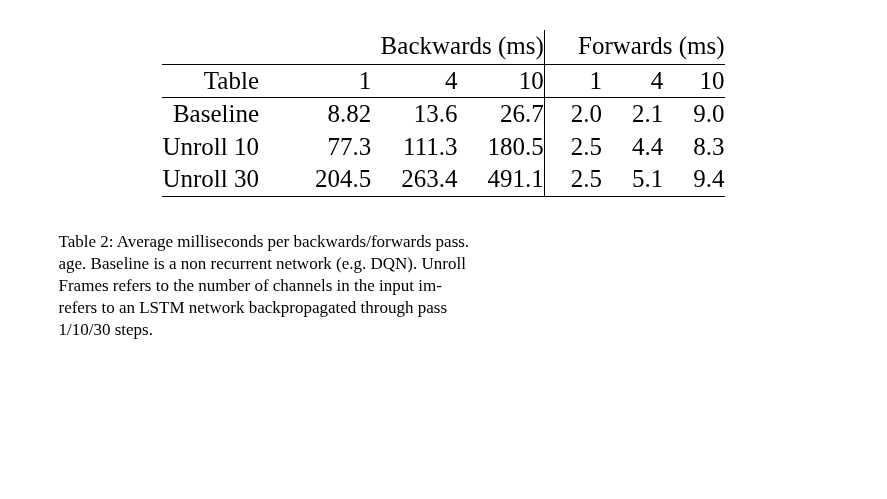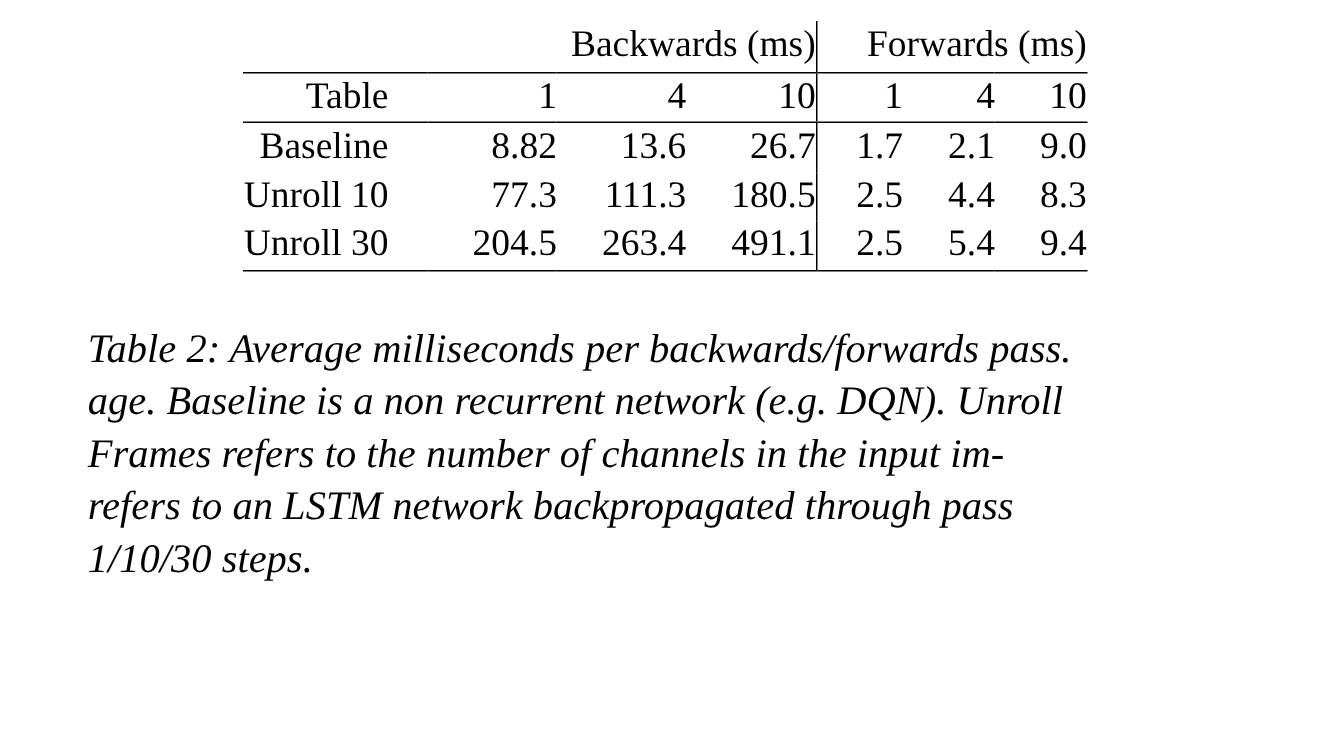--- a/index.html
+++ b/index.html
@@ -16,21 +16,21 @@
   }
   .page {
     position: relative;
     width: 887px;
     height: 499px;
     box-sizing: border-box;
     padding: 14px 40px 0 40px;
   }
   table.results {
     border-collapse: collapse;
-    margin: 0 auto;
+    margin: 16px auto;
     font-size: 25px;
     line-height: 1.22;
   }
   table.results td, table.results th {
     padding: 1px 0;
     font-weight: normal;
     text-align: right;
     white-space: nowrap;
   }
   .rowlabel {
@@ -55,25 +55,24 @@
   }
   .rule-top td, .rule-top th {
     border-top: 1.6px solid #000;
   }
   .rule-bot td, .rule-bot th {
     border-bottom: 1.6px solid #000;
   }
   .caption {
     margin: 34px auto 0 auto;
     width: 770px;
-    font-size: 27px;
+    font-size: 17px;
     line-height: 1.30;
     text-align: justify;
     text-justify: inter-word;
-    font-style: italic;
   }
   .caption .lastline {
     display: block;
     text-align: left;
   }
   .cap-line {
     display: block;
     white-space: nowrap;
   }
 </style>
@@ -98,40 +97,40 @@
         <th class="num">4</th>
         <th class="num">10</th>
       </tr>
     </thead>
     <tbody>
       <tr>
         <td class="rowlabel">Baseline</td>
         <td class="num">8.82</td>
         <td class="num">13.6</td>
         <td class="num">26.7</td>
-        <td class="num vsep">1.7</td>
+        <td class="num vsep">2.0</td>
         <td class="num">2.1</td>
         <td class="num">9.0</td>
       </tr>
       <tr>
         <td class="rowlabel">Unroll 10</td>
         <td class="num">77.3</td>
         <td class="num">111.3</td>
         <td class="num">180.5</td>
         <td class="num vsep">2.5</td>
         <td class="num">4.4</td>
         <td class="num">8.3</td>
       </tr>
       <tr class="rule-bot">
         <td class="rowlabel">Unroll 30</td>
         <td class="num">204.5</td>
         <td class="num">263.4</td>
         <td class="num">491.1</td>
         <td class="num vsep">2.5</td>
-        <td class="num">5.4</td>
+        <td class="num">5.1</td>
         <td class="num">9.4</td>
       </tr>
     </tbody>
   </table>
 
   <div class="caption">
     <span class="cap-line">Table 2: Average milliseconds per backwards/forwards pass.</span>
     <span class="cap-line">age. Baseline is a non recurrent network (e.g. DQN). Unroll</span>
     <span class="cap-line">Frames refers to the number of channels in the input im-</span>
     <span class="cap-line">refers to an LSTM network backpropagated through pass</span>

